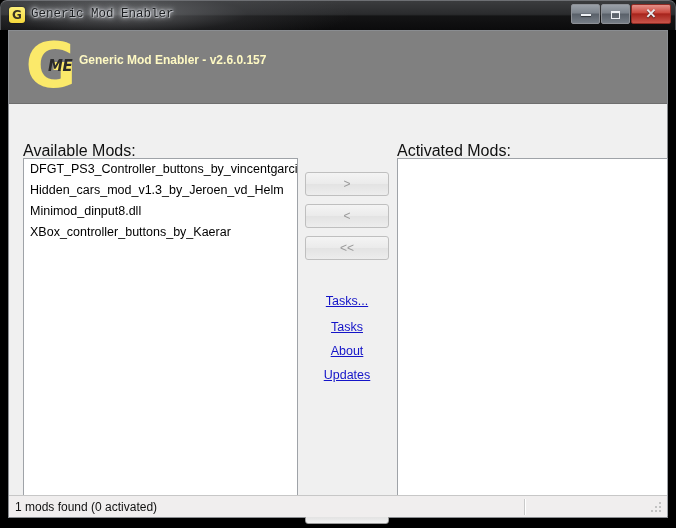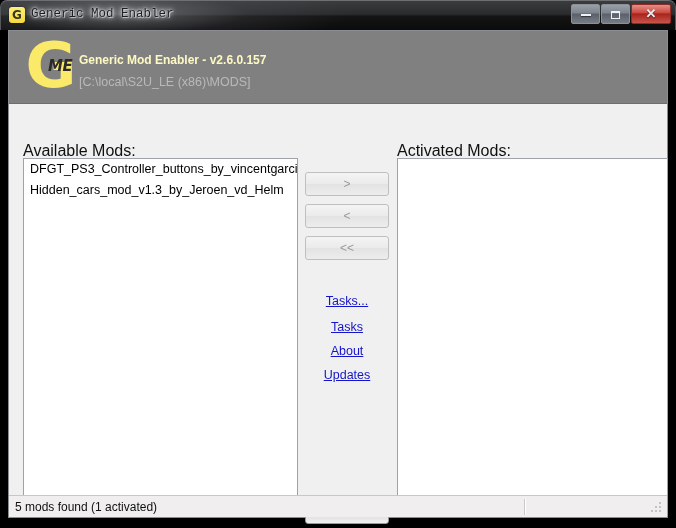--- a/index.html
+++ b/index.html
@@ -339,47 +339,48 @@
   <div id="body-frame"></div>
 
   <div id="client">
 
     <div id="header">
       <div id="logo">
         <div id="logo-g">G</div>
         <div id="logo-me">ME</div>
       </div>
       <div id="app-title">Generic Mod Enabler - v2.6.0.157</div>
-      <div id="app-path">[C:\local\S2U_LE (x86)\MODS]</div>
     </div>
 
     <div class="panel-label" id="label-available">Available Mods:</div>
     <div class="panel-label" id="label-activated">Activated Mods:</div>
 
     <div class="listbox" id="list-available">
         <div class="list-item">DFGT_PS3_Controller_buttons_by_vincentgarcia</div>
         <div class="list-item">Hidden_cars_mod_v1.3_by_Jeroen_vd_Helm</div>
+        <div class="list-item">Minimod_dinput8.dll</div>
+        <div class="list-item">XBox_controller_buttons_by_Kaerar</div>
       </div>
     <div class="listbox" id="list-activated"></div>
 
     <div id="mid">
       <div class="xbtn" id="btn-move-right">&gt;</div>
       <div class="xbtn" id="btn-move-left">&lt;</div>
       <div class="xbtn" id="btn-move-all">&lt;&lt;</div>
 
       <div class="mid-link" id="link-tasks">Tasks...</div>
       <div class="mid-link" id="link-help">Tasks</div>
       <div class="mid-link" id="link-about">About</div>
       <div class="mid-link" id="link-updates">Updates</div>
 
       <div id="btn-close-dlg">Close</div>
     </div>
 
     <div id="statusbar">
-      <div id="status-text">5 mods found (1 activated)</div>
+      <div id="status-text">1 mods found (0 activated)</div>
       <div id="status-divider"></div>
       <div id="resize-grip">
           <i style="left: 8px; top: 0px;"></i>
           <i style="left: 4px; top: 4px;"></i>
           <i style="left: 8px; top: 4px;"></i>
           <i style="left: 0px; top: 8px;"></i>
           <i style="left: 4px; top: 8px;"></i>
           <i style="left: 8px; top: 8px;"></i>
         </div>
     </div>

